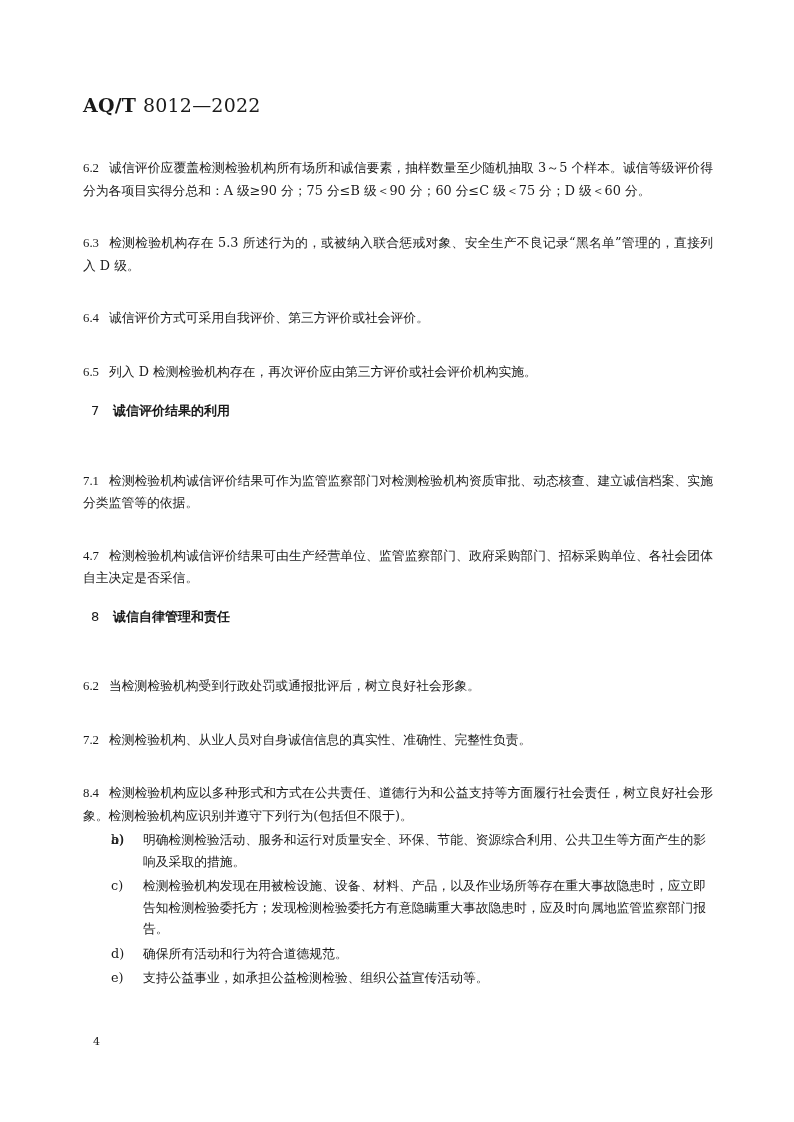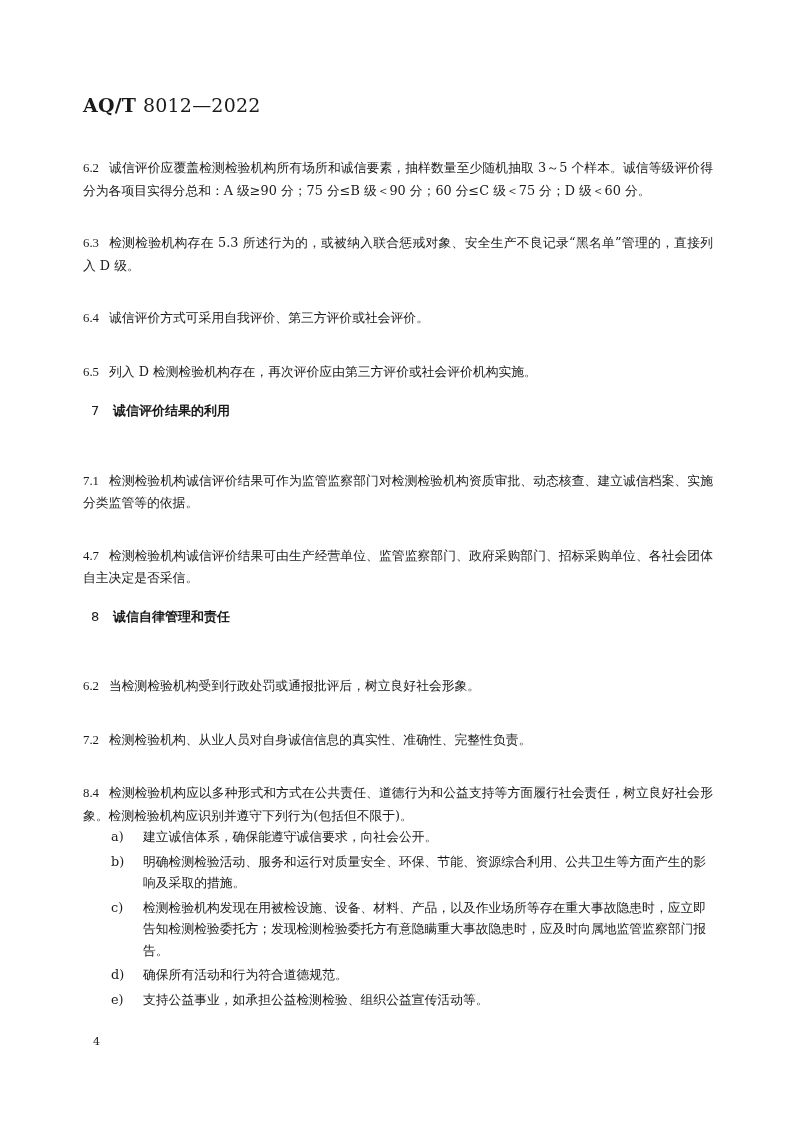--- a/index.html
+++ b/index.html
@@ -34,21 +34,21 @@
   <div class="sec"><span class="no">7</span><span>诚信评价结果的利用</span></div>
   <p class="p"><span class="no">7.1</span><span>检测检验机构诚信评价结果可作为监管监察部门对检测检验机构资质审批、动态核查、建立诚信档案、实施分类监管等的依据。</span></p>
   <p class="p"><span class="no">4.7</span><span>检测检验机构诚信评价结果可由生产经营单位、监管监察部门、政府采购部门、招标采购单位、各社会团体自主决定是否采信。</span></p>
 
   <div class="sec"><span class="no">8</span><span>诚信自律管理和责任</span></div>
   <p class="p"><span class="no">6.2</span><span>当检测检验机构受到行政处罚或通报批评后，树立良好社会形象。</span></p>
   <p class="p"><span class="no">7.2</span><span>检测检验机构、从业人员对自身诚信信息的真实性、准确性、完整性负责。</span></p>
   <p class="p"><span class="no">8.4</span><span>检测检验机构应以多种形式和方式在公共责任、道德行为和公益支持等方面履行社会责任，树立良好社会形象。检测检验机构应识别并遵守下列行为(包括但不限于)。</span></p>
 
   <ul class="list">
-    <li><span class="mk">a)</span><span>建立诚信体系，确保能遵守诚信要求，向社会公开。</span></li>
+    <li><span class="mk">a)</span></li>
     <li><span class="mk">b)</span><span>明确检测检验活动、服务和运行对质量安全、环保、节能、资源综合利用、公共卫生等方面产生的影响及采取的措施。</span></li>
     <li><span class="mk">c)</span><span>检测检验机构发现在用被检设施、设备、材料、产品，以及作业场所等存在重大事故隐患时，应立即告知检测检验委托方；发现检测检验委托方有意隐瞒重大事故隐患时，应及时向属地监管监察部门报告。</span></li>
     <li><span class="mk">d)</span><span>确保所有活动和行为符合道德规范。</span></li>
     <li><span class="mk">e)</span><span>支持公益事业，如承担公益检测检验、组织公益宣传活动等。</span></li>
   </ul>
 </div>
 
 <div class="pageno">4</div>
 
 </body></html>

